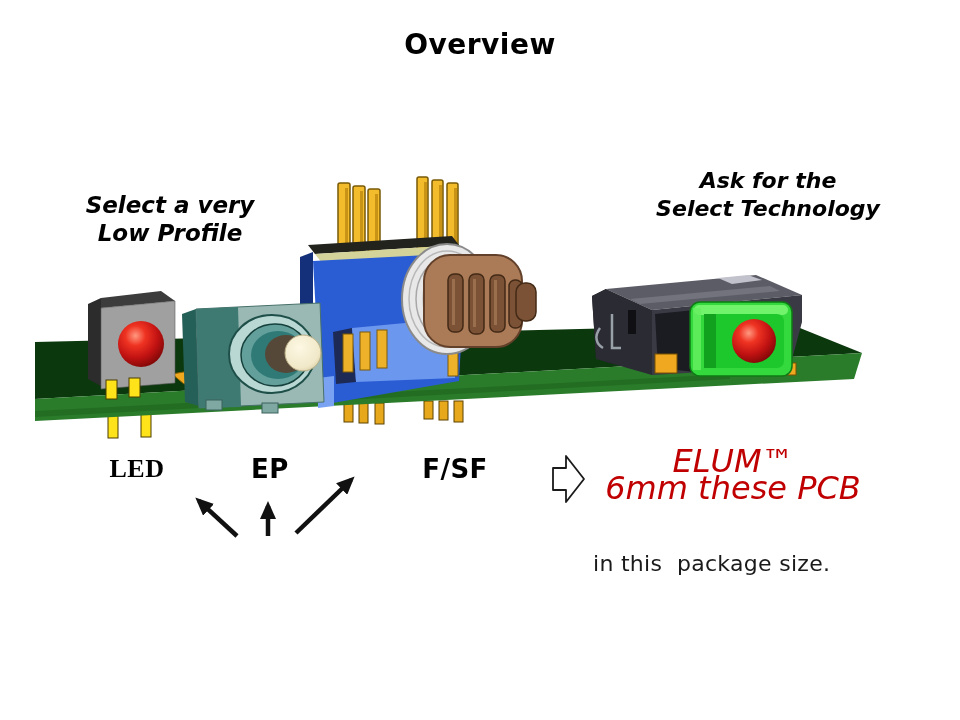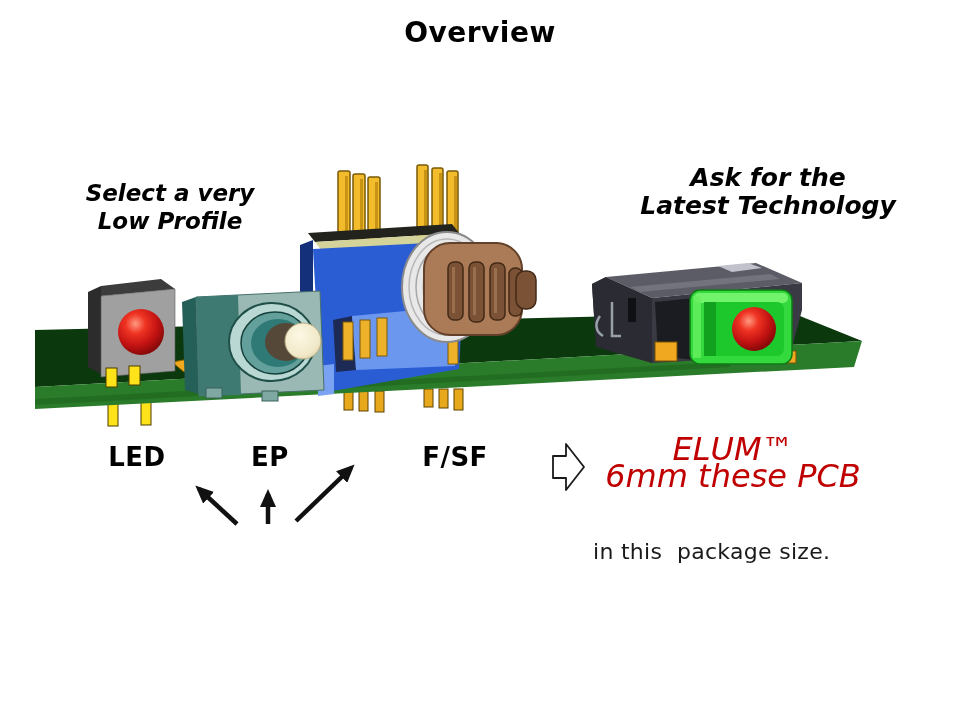--- a/index.html
+++ b/index.html
@@ -1,34 +1,34 @@
 <!DOCTYPE html>
 <html><head>
 <meta charset="utf-8">
 <style>
   html,body{margin:0;padding:0;background:#fff;}
   .slide{
     position:relative;width:960px;height:708px;background:#fff;overflow:hidden;
-    font-family:"DejaVu Sans","Liberation Sans",sans-serif;color:#000;
+    font-family:"DejaVu Sans","Liberation Sans",sans-serif;color:#000;margin-top:12px;
   }
   .abs{position:absolute;}
   .title{
     left:0;top:16px;width:960px;text-align:center;
     font-size:28px;font-weight:bold;letter-spacing:.5px;
   }
   .caption{
     text-align:center;font-weight:bold;font-style:italic;line-height:28px;
   }
   .caption.left{left:20px;top:179px;width:300px;font-size:23px;}
-  .caption.right{left:598px;top:164px;width:340px;font-size:25px;font-style:italic;}
+  .caption.right{left:598px;top:155px;width:340px;font-size:22px;font-style:italic;}
   .comp-label{
     top:442px;width:120px;text-align:center;
     font-size:26px;font-weight:bold;letter-spacing:.5px;
   }
-  .comp-label.led{left:77px;}
+  .comp-label.led{left:77px;font-family:Liberation Serif, serif;}
   .comp-label.ep{left:210px;}
   .comp-label.fsf{left:395px;}
   .elum{
     left:583px;top:436px;width:300px;text-align:center;
     font-size:32px;font-weight:normal;font-style:italic;line-height:27px;
     color:#c00000;
   }
   .bottom-text{font-size:22px;color:#1a1a1a;white-space:pre;letter-spacing:.3px;}
   .bottom-text.left{left:99px;top:535px;}
   .bottom-text.right{left:593px;top:539px;}
@@ -41,21 +41,21 @@
 
   <div class="abs title">Overview</div>
 
   <div class="abs caption left">
     <div>Select a very</div>
     <div>Low Profile</div>
   </div>
 
   <div class="abs caption right">
     <div>Ask for the</div>
-    <div>Latest Technology</div>
+    <div>Select Technology</div>
   </div>
 
   <svg class="abs scene" width="960" height="720" viewBox="0 0 960 720">
     <defs>
       <radialGradient id="gradRed" cx="38%" cy="32%" r="78%">
         <stop offset="0%" stop-color="#ff9980"></stop>
         <stop offset="28%" stop-color="#ef3322"></stop>
         <stop offset="62%" stop-color="#c11212"></stop>
         <stop offset="100%" stop-color="#6e0505"></stop>
       </radialGradient>

